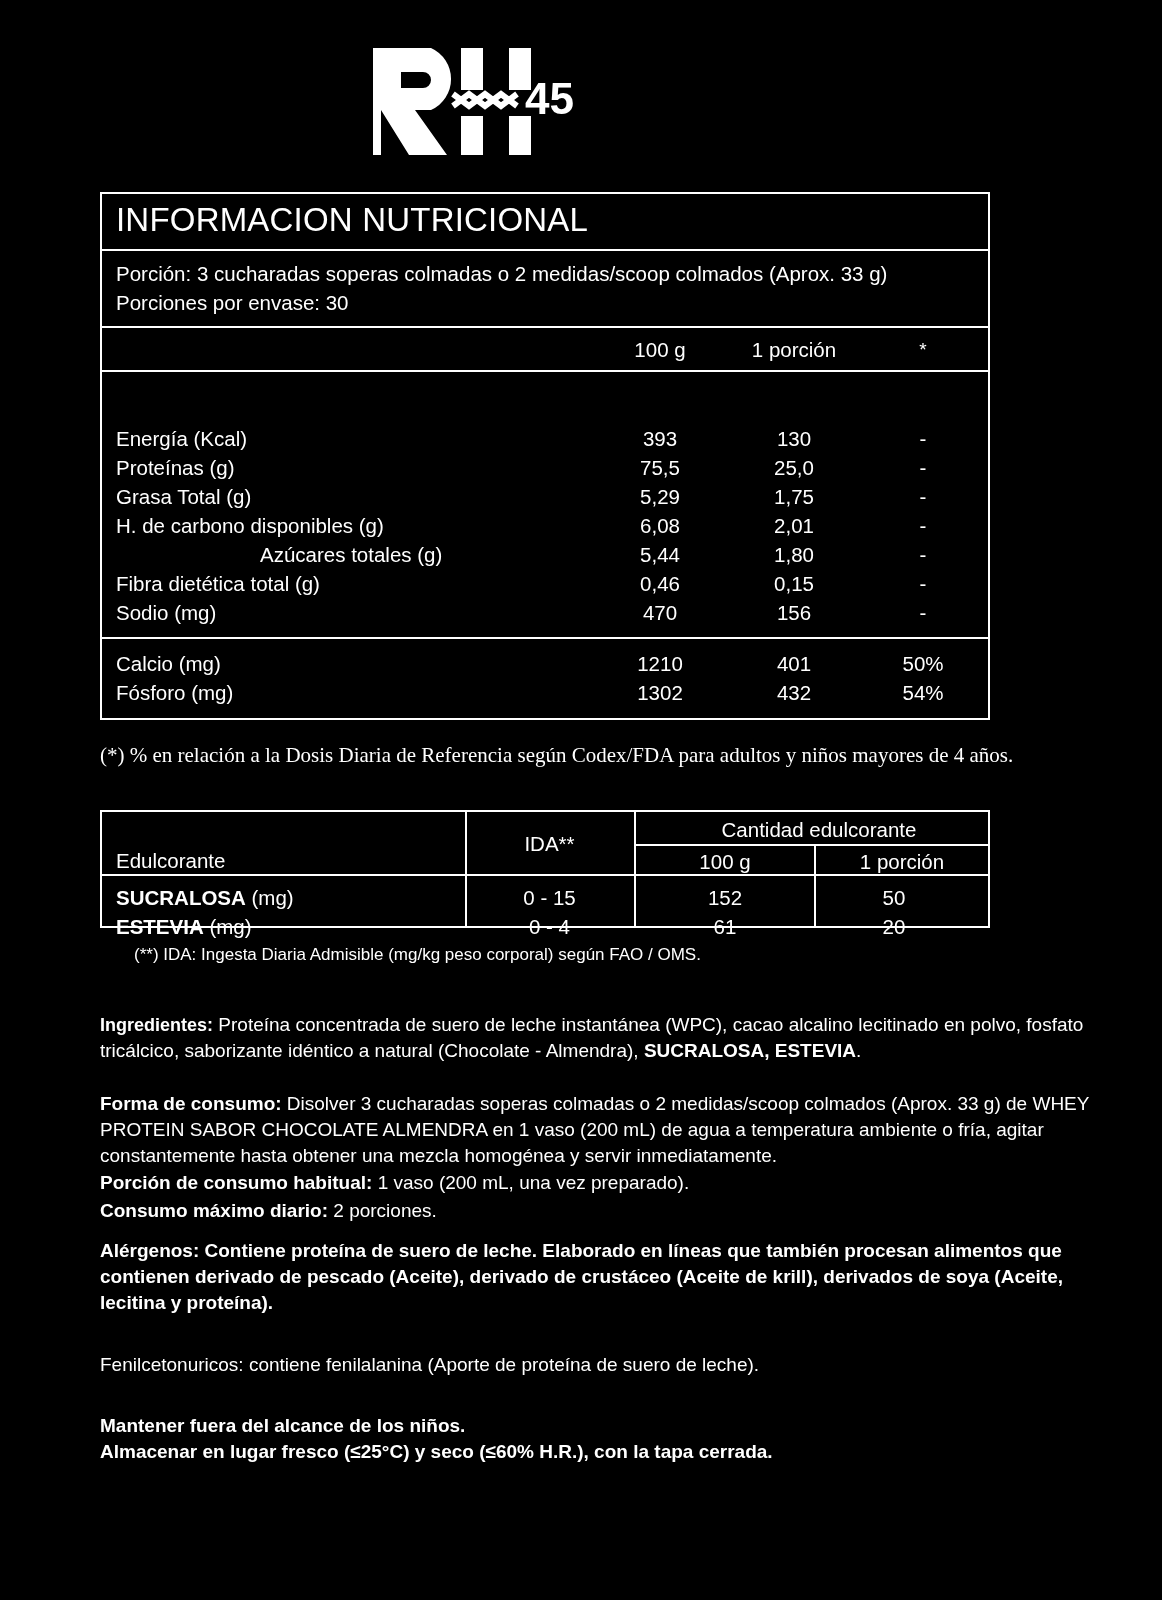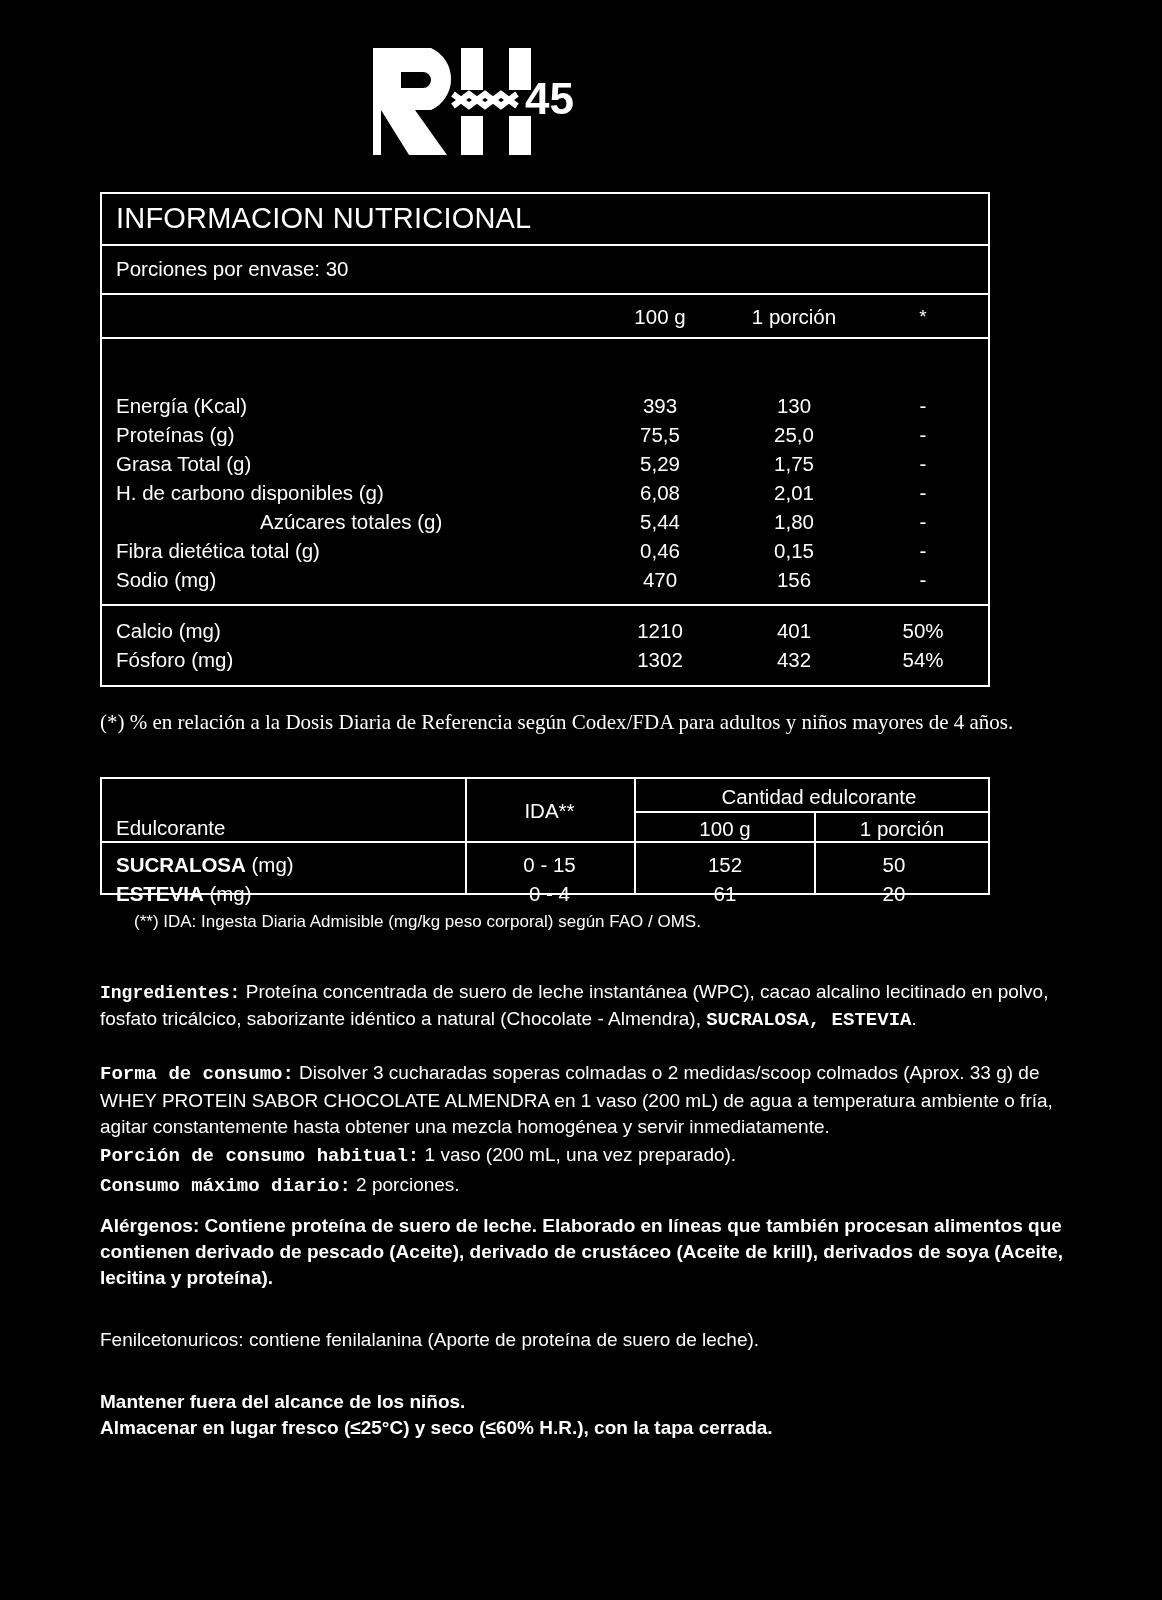--- a/index.html
+++ b/index.html
@@ -41,21 +41,21 @@
 
   
   .nut-table {
     width: 890px;
     border: 2px solid #ffffff;
     border-collapse: separate;
   }
   .nut-title {
     border-bottom: 2px solid #ffffff;
     padding: 9px 14px 11px 14px;
-    font-size: 29px;
+    font-size: 33px;
     letter-spacing: 0.2px;
     line-height: 1.05;
     font-weight: 400;
   }
   .nut-portion {
     border-bottom: 2px solid #ffffff;
     padding: 8px 14px 9px 14px;
     font-size: 20.5px;
     line-height: 1.42;
     font-weight: 400;
@@ -174,21 +174,21 @@
     font-weight: 400;
   }
 
   
   .block {
     width: 1000px;
     font-size: 19px;
     line-height: 1.36;
     font-weight: 400;
   }
-  .block b { font-weight: 700; font-family: Liberation Mono, monospace; }
+  .block b { font-weight: 700; }
   .b-ingredients { margin-top: 46px; }
   .b-consumo { margin-top: 27px; }
   .b-porcion { margin-top: 2px; }
   .b-max { margin-top: 2px; }
   .b-alerg { margin-top: 14px; font-weight: 700; }
   .b-fenil { margin-top: 36px; }
   .b-store { margin-top: 36px; font-weight: 700; }
   .lead-bold { font-weight: 700; font-size: 18px; }
 </style>
 </head>
@@ -214,20 +214,21 @@
   </svg>
 </div>
 
 <div class="sheet">
 
   <div class="nut-table">
 
     <div class="nut-title">INFORMACION NUTRICIONAL</div>
 
     <div class="nut-portion">
+      <div>Porción: 3 cucharadas soperas colmadas o 2 medidas/scoop colmados (Aprox. 33 g)</div>
       <div>Porciones por envase: 30</div>
     </div>
 
     <div class="nut-colhead">
       <div class="row">
         <span class="col-a hdr-cell">100 g</span>
         <span class="col-b hdr-cell">1 porción</span>
         <span class="col-c hdr-cell hdr-star">*</span>
       </div>
     </div>

